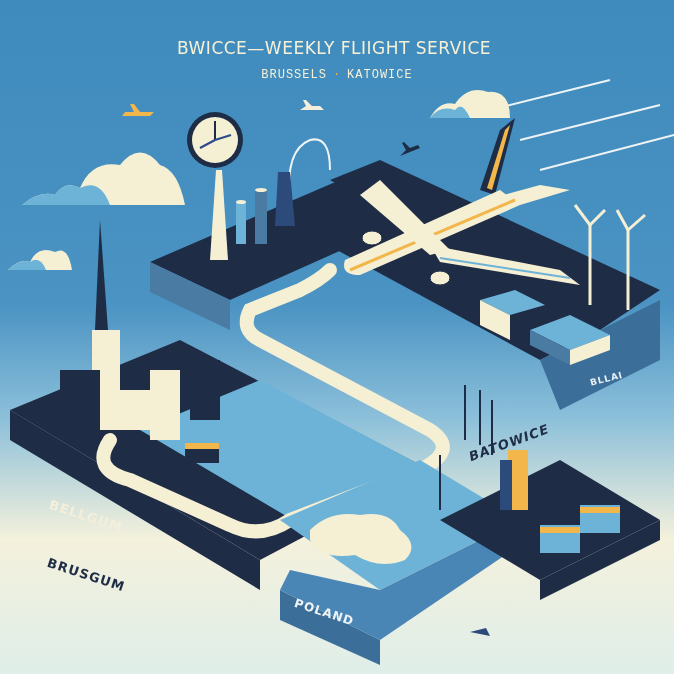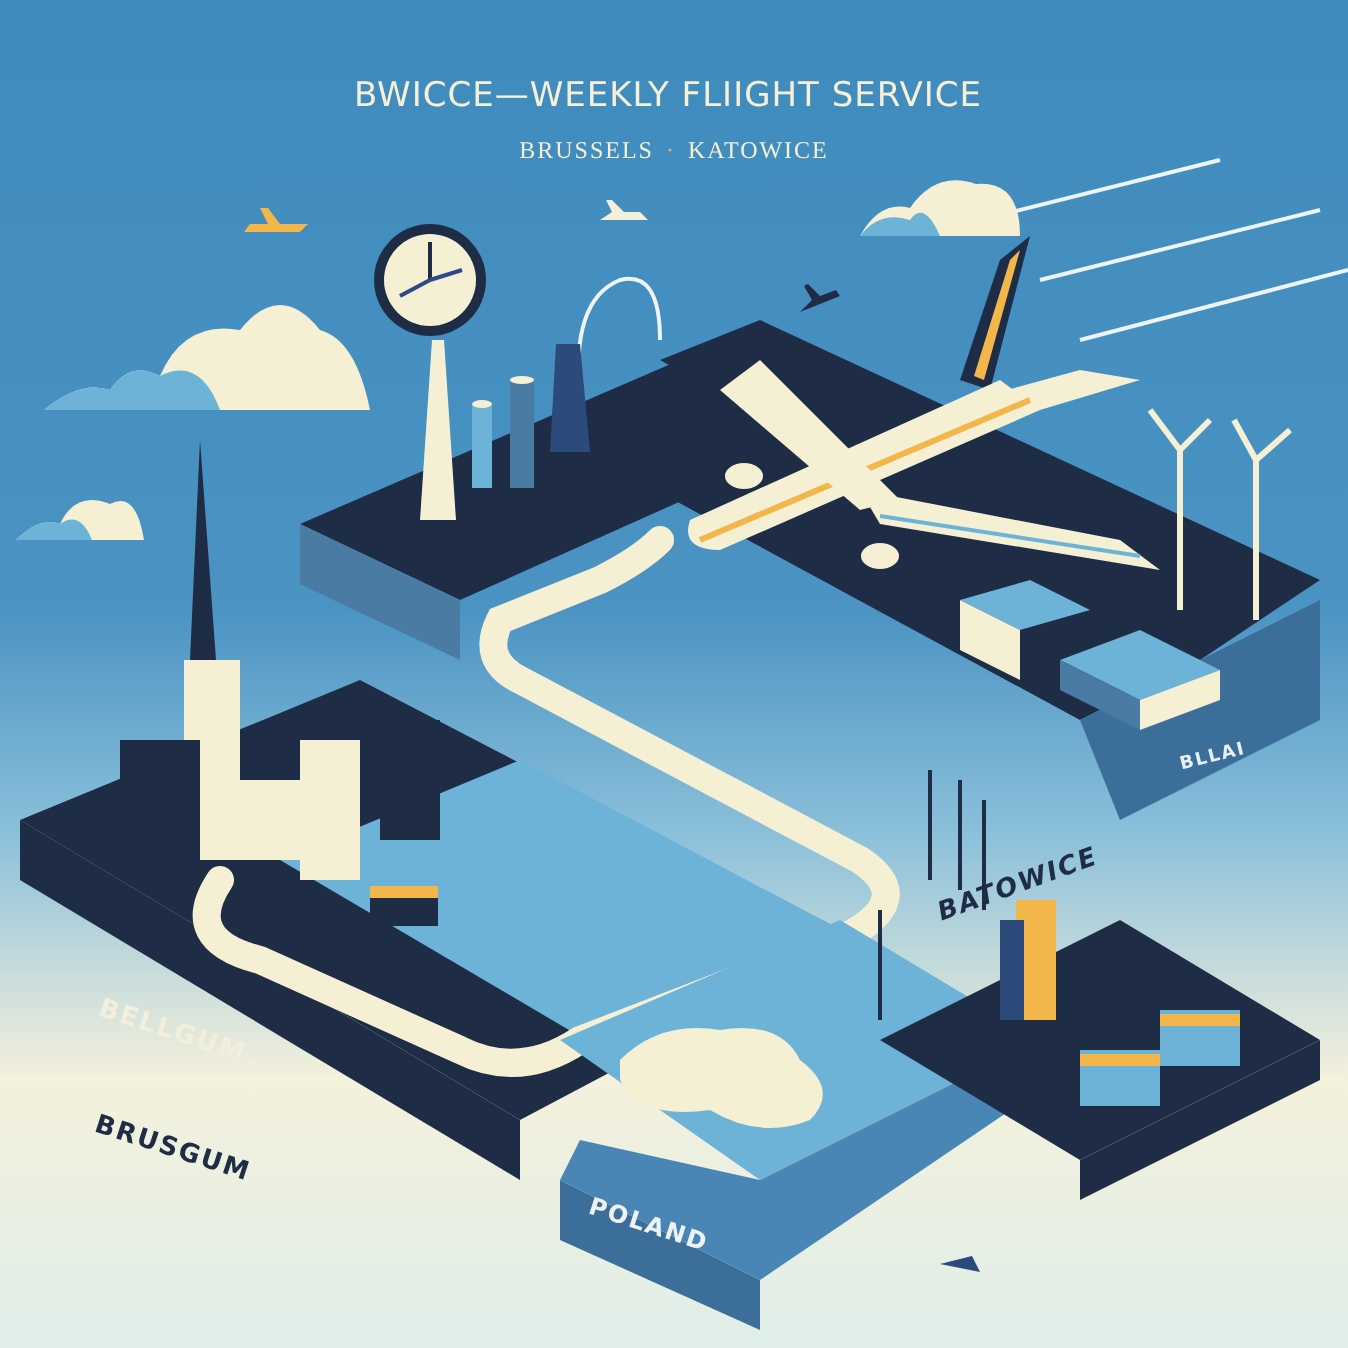--- a/index.html
+++ b/index.html
@@ -3,21 +3,21 @@
 <meta charset="utf-8">
 <style>
   html, body { margin: 0; padding: 0; }
   body { width: 674px; height: 674px; overflow: hidden; font-family: "DejaVu Sans", sans-serif; }
   .poster { position: relative; width: 674px; height: 674px; overflow: hidden;
     background: linear-gradient(180deg, #3f8bbd 0%, #4a93c3 45%, #8cc0da 62%, #f4f1dc 80%, #dfeee9 100%); }
   svg.scene { position: absolute; left: 0; top: 0; }
   .title { position: absolute; left: 0; width: 668px; top: 38px; text-align: center;
     color: #f6f0d6; font-family: "DejaVu Sans", sans-serif; font-size: 17px; letter-spacing: 0.5px; }
   .subtitle { position: absolute; left: 0; width: 674px; top: 68px; text-align: center;
-    color: #f6f0d6; font-family: Liberation Serif, serif; font-size: 12px; letter-spacing: 1px; }
+    color: #f6f0d6; font-family: Liberation Mono, monospace; font-size: 12px; letter-spacing: 1px; }
   .subtitle .sep { color: #f2b64a; margin: 0 6px; }
   .label { position: absolute; font-family: "DejaVu Sans", sans-serif; font-weight: bold; letter-spacing: 1px; }
   .lbl-bellgum { left: 52px; top: 497px; color: #f4efdb; font-size: 13px; transform: rotate(18deg); transform-origin: left top; }
   .lbl-brusgum { left: 50px; top: 555px; color: #1f2c46; font-size: 13px; transform: rotate(18deg); transform-origin: left top; }
   .lbl-poland { left: 297px; top: 596px; color: #eef3f6; font-size: 12px; transform: rotate(18deg); transform-origin: left top; }
   .lbl-batowice { left: 467px; top: 450px; color: #1f2c46; font-size: 13px; font-style: italic; transform: rotate(-20deg); transform-origin: left top; }
   .lbl-bllai { left: 589px; top: 378px; color: #e8f0f6; font-size: 9px; transform: rotate(-14deg); transform-origin: left top; }
 </style>
 </head>
 <body>

